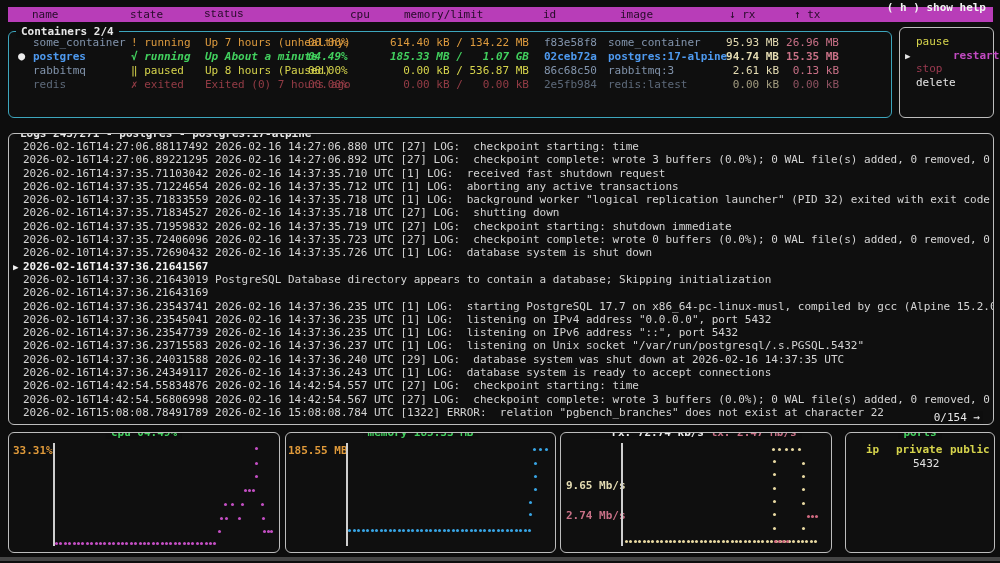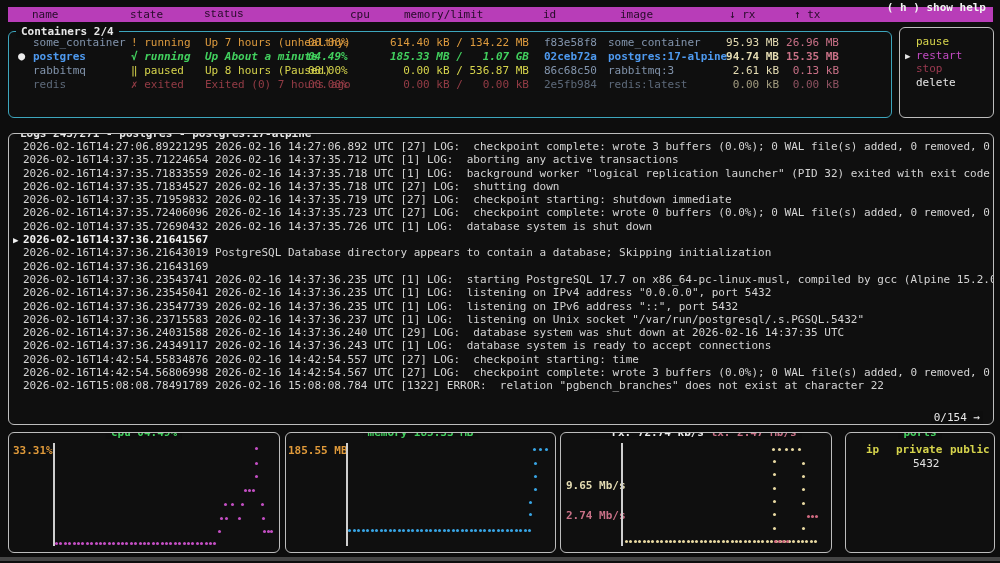--- a/index.html
+++ b/index.html
@@ -50,21 +50,21 @@
   .sc-red{color:#d0505e;}
   .crow.selected .c-rx,.crow.selected .c-tx,.crow.selected .c-state,
   .crow.selected .c-status,.crow.selected .c-cpu,.crow.selected .c-mem{font-weight:bold;}
   .crow.dim{opacity:.68;}
 
   #menu{left:899px;top:27px;width:95px;height:91px;}
   .mitem{position:relative;height:13.5px;}
   .mitem .arrow{position:absolute;left:5px;color:#e6e6e6;font-size:9px;top:1px;}
   .mitem .mlabel{position:absolute;left:16px;white-space:pre;}
   .m-yellow{color:#d6d44c;}
-  .m-magenta{color:#c24ac2;font-weight:normal;}
+  .m-magenta{color:#c24ac2;font-weight:bold;margin-left:37px;}
   .m-dimred{color:#9c3a50;}
   .m-white{color:#e6e6e6;}
   #menu-items{position:absolute;top:7px;left:0;right:0;}
 
   #logs{left:8px;top:133px;width:986px;height:292px;overflow:hidden;}
   #logs .ptitle{left:6px;}
   #loglines{position:absolute;top:6px;left:0;right:0;}
   .logline{position:relative;height:13.3px;white-space:pre;padding-left:14px;overflow:hidden;color:#d4d4d4;}
   .logline.sel{font-weight:bold;color:#f2f2f2;}
   .logline .larrow{position:absolute;left:4px;top:1px;font-size:9px;color:#f2f2f2;}
@@ -180,21 +180,23 @@
       </div>
       <div class="mitem">
         <span class="mlabel m-white">delete</span>
       </div>
     </div>
 </div>
 
 <div id="logs" class="panel">
   <span class="ptitle">Logs 243/271 - postgres - postgres:17-alpine</span>
   <div id="loglines">
+      <div class="logline"><span>2026-02-16T14:27:06.88117492 2026-02-16 14:27:06.880 UTC [27] LOG:  checkpoint starting: time</span></div>
       <div class="logline"><span>2026-02-16T14:27:06.89221295 2026-02-16 14:27:06.892 UTC [27] LOG:  checkpoint complete: wrote 3 buffers (0.0%); 0 WAL file(s) added, 0 removed, 0 recycled; write=0</span></div>
+      <div class="logline"><span>2026-02-16T14:37:35.71103042 2026-02-16 14:37:35.710 UTC [1] LOG:  received fast shutdown request</span></div>
       <div class="logline"><span>2026-02-16T14:37:35.71224654 2026-02-16 14:37:35.712 UTC [1] LOG:  aborting any active transactions</span></div>
       <div class="logline"><span>2026-02-16T14:37:35.71833559 2026-02-16 14:37:35.718 UTC [1] LOG:  background worker "logical replication launcher" (PID 32) exited with exit code 1</span></div>
       <div class="logline"><span>2026-02-16T14:37:35.71834527 2026-02-16 14:37:35.718 UTC [27] LOG:  shutting down</span></div>
       <div class="logline"><span>2026-02-16T14:37:35.71959832 2026-02-16 14:37:35.719 UTC [27] LOG:  checkpoint starting: shutdown immediate</span></div>
       <div class="logline"><span>2026-02-16T14:37:35.72406096 2026-02-16 14:37:35.723 UTC [27] LOG:  checkpoint complete: wrote 0 buffers (0.0%); 0 WAL file(s) added, 0 removed, 0 recycled; write=0</span></div>
       <div class="logline"><span>2026-02-10T14:37:35.72690432 2026-02-16 14:37:35.726 UTC [1] LOG:  database system is shut down</span></div>
       <div class="logline sel"><span class="larrow">▶</span><span>2026-02-16T14:37:36.21641567</span></div>
       <div class="logline"><span>2026-02-16T14:37:36.21643019 PostgreSQL Database directory appears to contain a database; Skipping initialization</span></div>
       <div class="logline"><span>2026-02-16T14:37:36.21643169</span></div>
       <div class="logline"><span>2026-02-16T14:37:36.23543741 2026-02-16 14:37:36.235 UTC [1] LOG:  starting PostgreSQL 17.7 on x86_64-pc-linux-musl, compiled by gcc (Alpine 15.2.0) 15.2.0, 64-bit</span></div>

